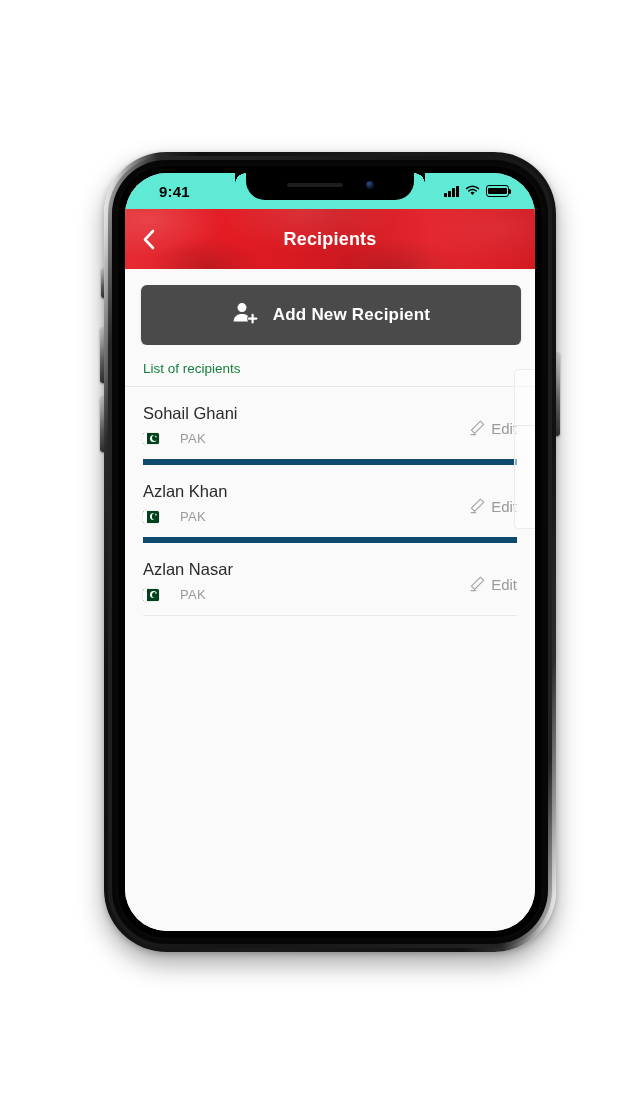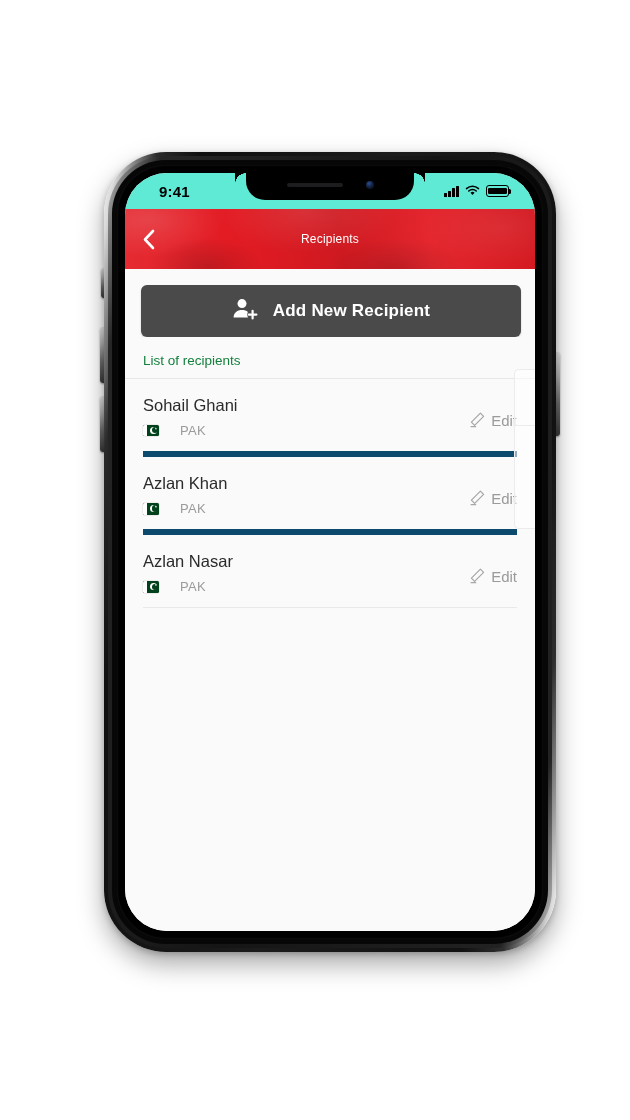--- a/index.html
+++ b/index.html
@@ -165,36 +165,36 @@
   #back-button{
     position:relative; z-index:2;
     width:46px; height:100%;
     display:flex; align-items:center; justify-content:center;
     cursor:pointer;
   }
   #back-button svg{ display:block; }
   #header-title{
     position:absolute; left:0; right:0; top:50%; transform:translateY(-50%);
     text-align:center;
-    font-size:12px; font-weight:normal; color:#fff;
+    font-size:18px; font-weight:bold; color:#fff;
     z-index:2; letter-spacing:.2px;
     pointer-events:none;
   }
 
   
   #app-content{
     position:relative;
     height:calc(100% - 96px);
     background:#fafafa;
     overflow:hidden;
   }
 
   #add-recipient-button{
     margin:16px 14px 0 16px;
-    height:52px;
+    height:60px;
     background:#4a4a4a;
     border-radius:6px;
     display:flex; align-items:center; justify-content:center; gap:14px;
     cursor:pointer;
     box-shadow:0 1px 2px rgba(0,0,0,0.18);
   }
   #add-recipient-button .label{
     font-size:17px; font-weight:bold; color:#fff; letter-spacing:.2px;
   }
 

